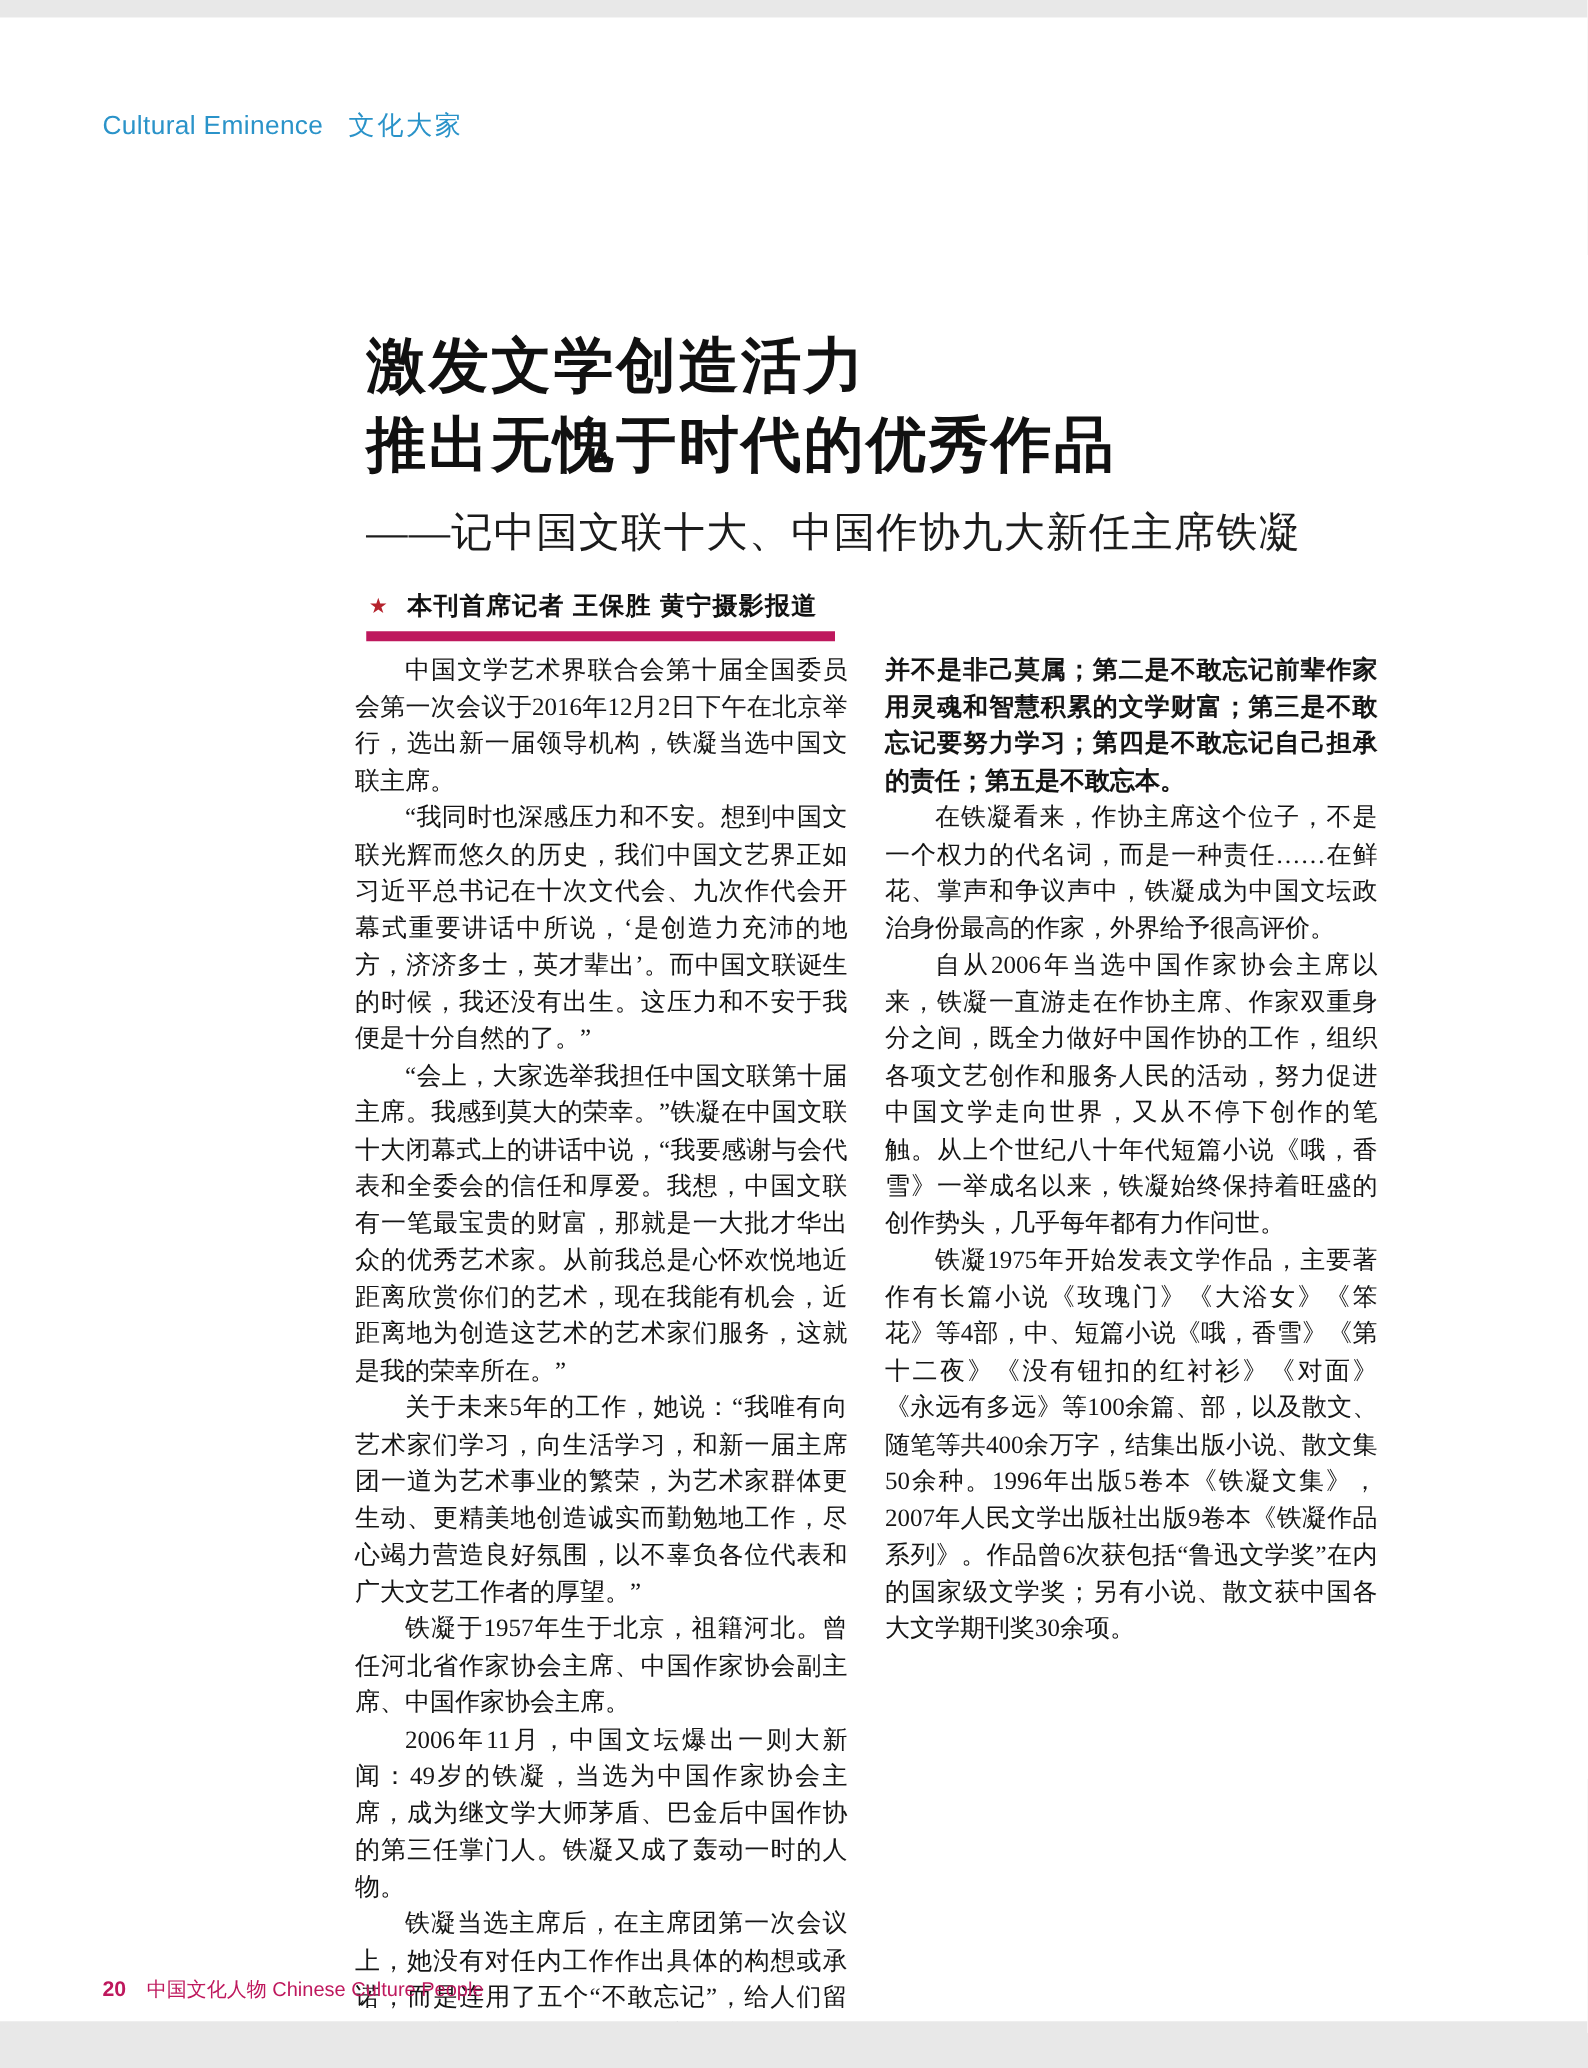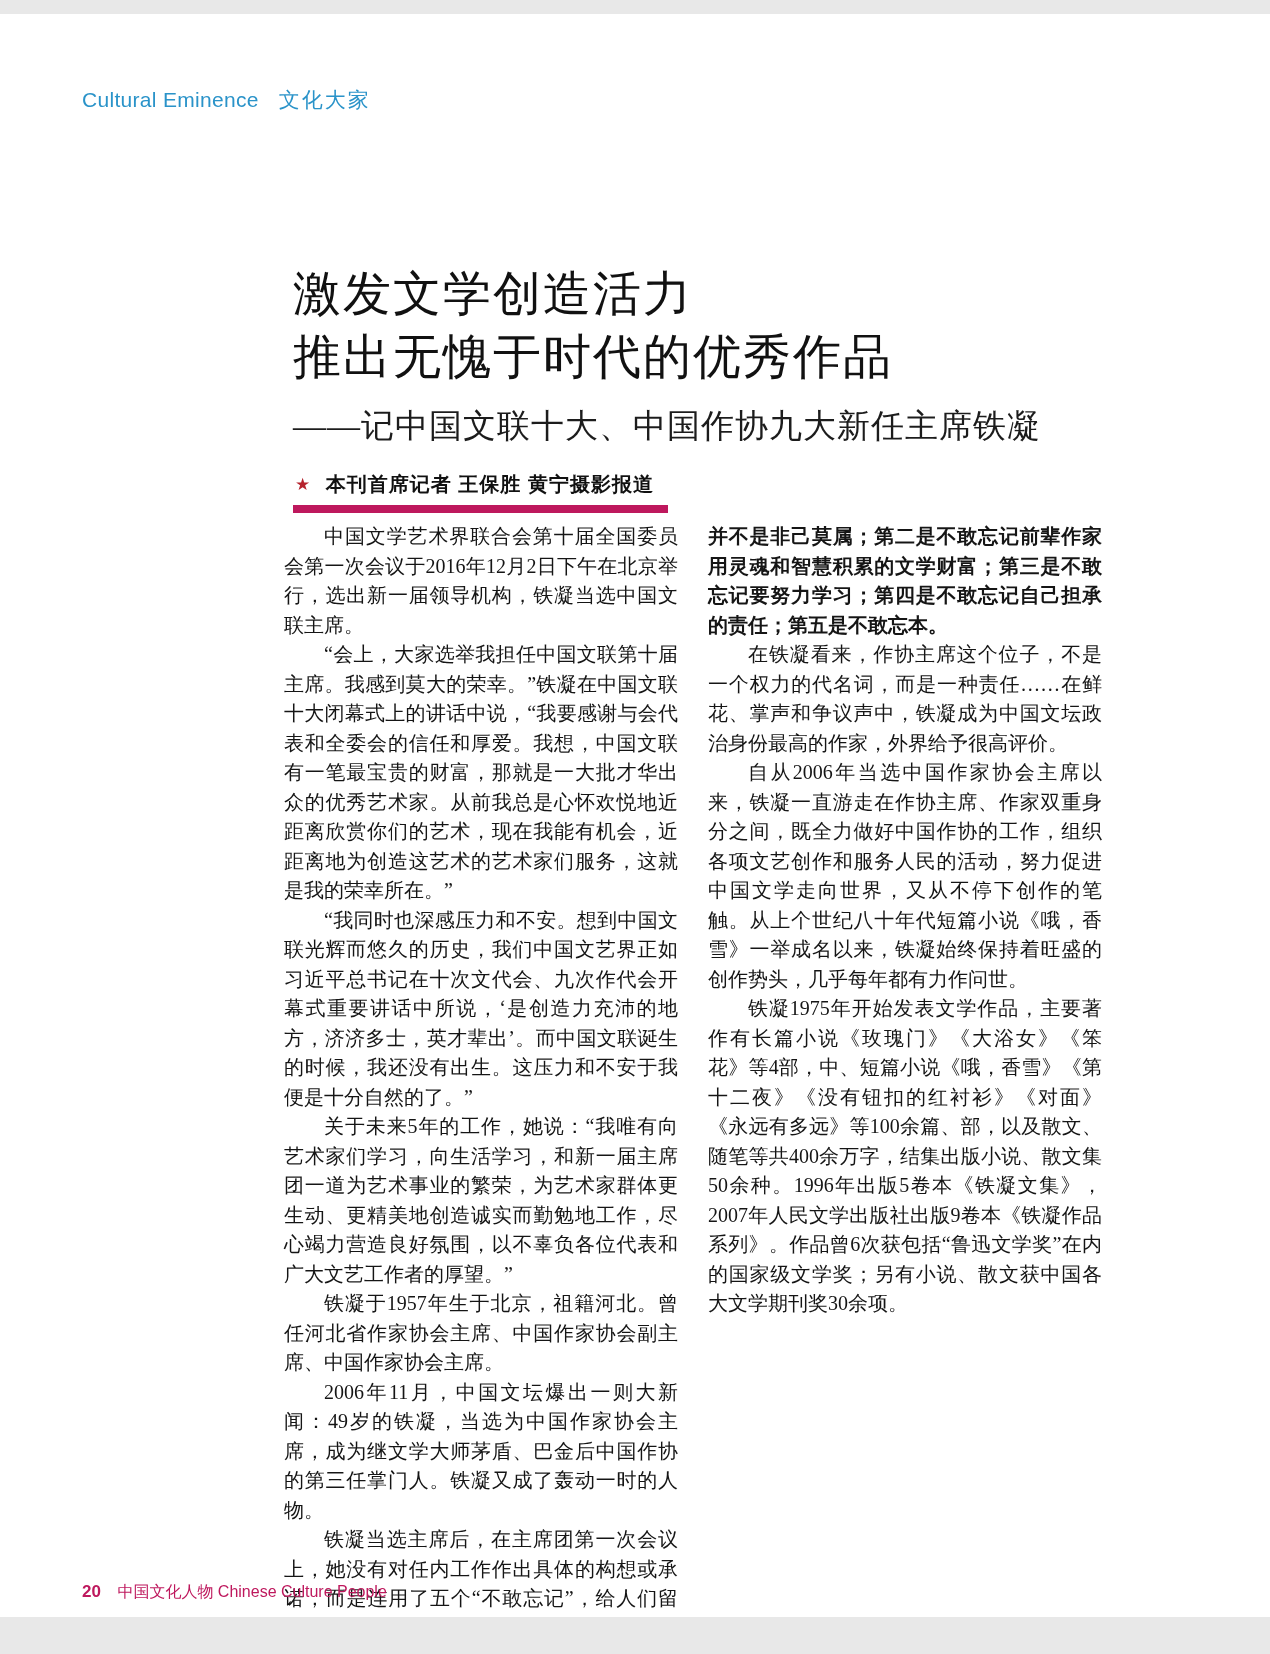--- a/index.html
+++ b/index.html
@@ -31,21 +31,21 @@
 
   
   .article-head {
     position: absolute;
     left: 293px;
     top: 248px;
     width: 820px;
   }
   .title {
     font-size: 48px;
-    font-weight: 400;
+    font-weight: 700;
     line-height: 63px;
     letter-spacing: 2px;
     color: #111;
   }
   .subtitle {
     margin-top: 16px;
     font-size: 33px;
     font-weight: 400;
     letter-spacing: 1px;
     color: #1c1c1c;
@@ -120,22 +120,22 @@
     <div class="subtitle">——记中国文联十大、中国作协九大新任主席铁凝</div>
     <div class="byline">
       <span class="star">★</span>
       <span>本刊首席记者 王保胜 黄宁摄影报道</span>
     </div>
   </div>
 
   <div class="body-columns">
     <div class="col">
       <p>中国文学艺术界联合会第十届全国委员会第一次会议于2016年12月2日下午在北京举行，选出新一届领导机构，铁凝当选中国文联主席。</p>
+      <p>“我同时也深感压力和不安。想到中国文联光辉而悠久的历史，我们中国文艺界正如习近平总书记在十次文代会、九次作代会开幕式重要讲话中所说，‘是创造力充沛的地方，济济多士，英才辈出’。而中国文联诞生的时候，我还没有出生。这压力和不安于我便是十分自然的了。”</p>
       <p>“会上，大家选举我担任中国文联第十届主席。我感到莫大的荣幸。”铁凝在中国文联十大闭幕式上的讲话中说，“我要感谢与会代表和全委会的信任和厚爱。我想，中国文联有一笔最宝贵的财富，那就是一大批才华出众的优秀艺术家。从前我总是心怀欢悦地近距离欣赏你们的艺术，现在我能有机会，近距离地为创造这艺术的艺术家们服务，这就是我的荣幸所在。”</p>
-      <p>“我同时也深感压力和不安。想到中国文联光辉而悠久的历史，我们中国文艺界正如习近平总书记在十次文代会、九次作代会开幕式重要讲话中所说，‘是创造力充沛的地方，济济多士，英才辈出’。而中国文联诞生的时候，我还没有出生。这压力和不安于我便是十分自然的了。”</p>
       <p>关于未来5年的工作，她说：“我唯有向艺术家们学习，向生活学习，和新一届主席团一道为艺术事业的繁荣，为艺术家群体更生动、更精美地创造诚实而勤勉地工作，尽心竭力营造良好氛围，以不辜负各位代表和广大文艺工作者的厚望。”</p>
       <p>铁凝于1957年生于北京，祖籍河北。曾任河北省作家协会主席、中国作家协会副主席、中国作家协会主席。</p>
       <p>2006年11月，中国文坛爆出一则大新闻：49岁的铁凝，当选为中国作家协会主席，成为继文学大师茅盾、巴金后中国作协的第三任掌门人。铁凝又成了轰动一时的人物。</p>
       <p>铁凝当选主席后，在主席团第一次会议上，她没有对任内工作作出具体的构想或承诺，而是连用了五个“不敢忘记”，给人们留下了深刻印象。第一是不敢忘记这个位置和这份荣誉，这份荣誉</p>
     </div>
     <div class="col">
       <p class="continuation">并不是非己莫属；第二是不敢忘记前辈作家用灵魂和智慧积累的文学财富；第三是不敢忘记要努力学习；第四是不敢忘记自己担承的责任；第五是不敢忘本。</p>
       <p>在铁凝看来，作协主席这个位子，不是一个权力的代名词，而是一种责任……在鲜花、掌声和争议声中，铁凝成为中国文坛政治身份最高的作家，外界给予很高评价。</p>
       <p>自从2006年当选中国作家协会主席以来，铁凝一直游走在作协主席、作家双重身分之间，既全力做好中国作协的工作，组织各项文艺创作和服务人民的活动，努力促进中国文学走向世界，又从不停下创作的笔触。从上个世纪八十年代短篇小说《哦，香雪》一举成名以来，铁凝始终保持着旺盛的创作势头，几乎每年都有力作问世。</p>
       <p>铁凝1975年开始发表文学作品，主要著作有长篇小说《玫瑰门》《大浴女》《笨花》等4部，中、短篇小说《哦，香雪》《第十二夜》《没有钮扣的红衬衫》《对面》《永远有多远》等100余篇、部，以及散文、随笔等共400余万字，结集出版小说、散文集50余种。1996年出版5卷本《铁凝文集》，2007年人民文学出版社出版9卷本《铁凝作品系列》。作品曾6次获包括“鲁迅文学奖”在内的国家级文学奖；另有小说、散文获中国各大文学期刊奖30余项。</p>

